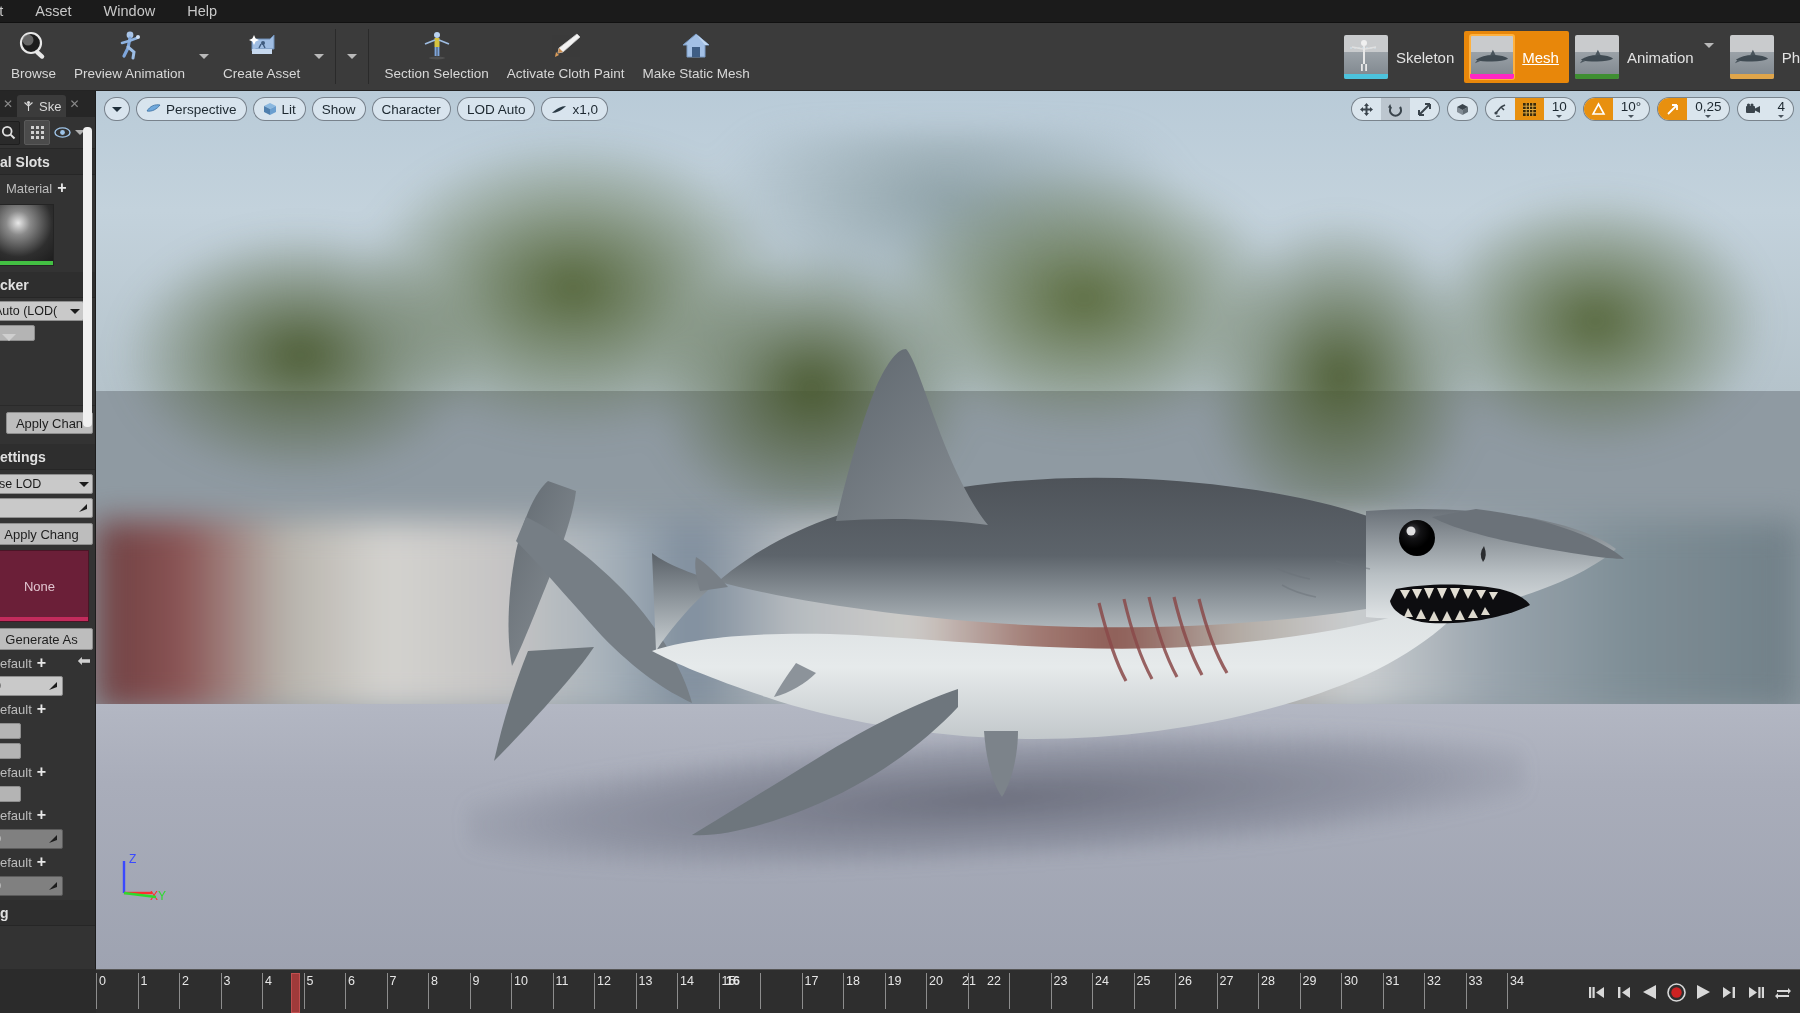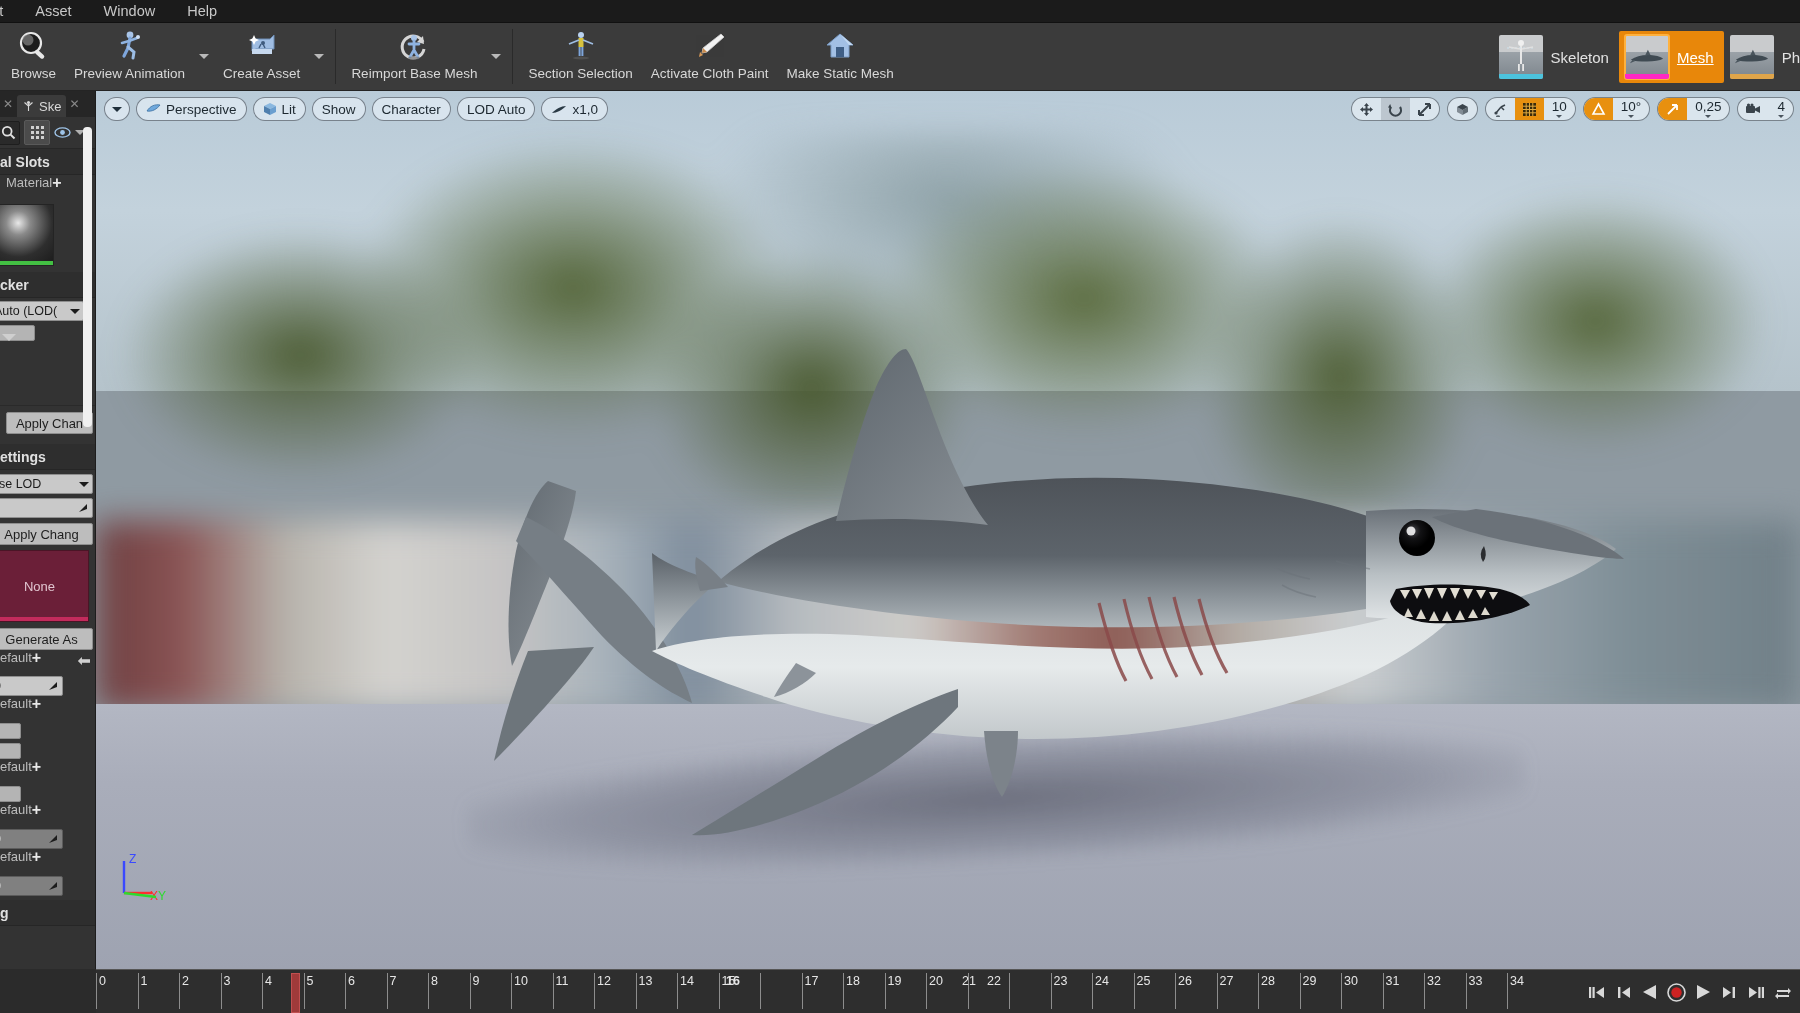--- a/index.html
+++ b/index.html
@@ -47,21 +47,21 @@
     border-right: 5px solid transparent; border-top: 5px solid #b9b9b9;
   }
 
   
   .modebar {
     position: absolute; right: 0; top: 0; height: 68px;
     display: flex; align-items: center; padding-right: 0px;
   }
   .mode-btn {
     display: flex; align-items: center; gap: 8px; height: 52px;
-    padding: 0 10px 0 6px; cursor: pointer; border-radius: 2px; text-align: center;
+    padding: 0 10px 0 6px; cursor: pointer; border-radius: 2px;
   }
   .mode-btn.active { background: #e8870a; }
   .mode-thumb {
     width: 44px; height: 44px; border-radius: 2px; overflow: hidden;
     position: relative; flex: 0 0 auto;
     background: linear-gradient(#c9cbcd 0%, #c9cbcd 38%, #9ba2a8 38%, #7d858c 100%);
   }
   .mode-btn.active .mode-thumb { outline: 2px solid #ffb13d; outline-offset: -1px; }
   .mode-thumb .mt-bar { position: absolute; left: 0; right: 0; bottom: 0; height: 5px; }
   .mode-label { font-size: 15px; color: #e2e2e2; white-space: nowrap; }
@@ -192,22 +192,22 @@
     width: 24px; height: 24px; background: #2a2a2a; border: 1px solid #1e1e1e;
     border-radius: 2px; display: flex; align-items: center; justify-content: center;
     margin-left: -8px;
   }
   .lp-sec-header {
     background: #2e2e2e; height: 26px; display: flex; align-items: center;
     font-size: 14px; color: #e0e0e0; font-weight: bold; padding-left: 0px;
     border-bottom: 1px solid #262626;
   }
   .lp-row {
-    display: flex; height: 26px; font-size: 13px; color: #bdbdbd;
-    padding-left: 0px; 
+    display: flex; align-items: center; height: 26px; font-size: 13px; color: #bdbdbd;
+    padding-left: 0px; gap: 5px;
   }
   .lp-plus { color: #e8e8e8; font-size: 16px; font-weight: bold; line-height: 1; }
   .lp-thumb {
     width: 62px; height: 62px; margin: 3px 0 0 -8px; position: relative;
     background: radial-gradient(circle at 42% 30%, #e8e8e8 0%, #8a8a8a 22%, #2e2e2e 62%, #1a1a1a 100%);
     border: 1px solid #242424; overflow: hidden;
   }
   .lp-thumb::after {
     content: ''; position: absolute; left: 0; right: 0; bottom: 0; height: 4px; background: #43c043;
   }
@@ -318,32 +318,20 @@
         </svg>
       </div>
       <div class="tb-label">Create Asset</div>
     </div>
     <div class="tb-caret">
         <i class="caret-dn"></i>
       </div>
 
     <div class="tb-sep"></div>
 
-    <div class="tb-btn">
-      <div class="tb-ico">
-        <svg width="36" height="34" viewBox="0 0 36 34">
-          <path d="M27 13 A11 11 0 1 0 28 20" stroke="#d5d5d5" stroke-width="3" fill="none"></path>
-          <path d="M27 7 L28 15 L21 13 Z" fill="#d5d5d5"></path>
-          <circle cx="18" cy="9" r="3" fill="#a8c4e8"></circle>
-          <path d="M18 12 L18 21 M18 21 L14 28 M18 21 L22 28 M13 15 L23 15" stroke="#8fb3e0" stroke-width="2.8" stroke-linecap="round" fill="none"></path>
-          <ellipse cx="18" cy="29" rx="6" ry="1.6" fill="#6a6a6a" opacity=".6"></ellipse>
-        </svg>
-      </div>
-      <div class="tb-label">Reimport Base Mesh</div>
-    </div>
     <div class="tb-caret">
         <i class="caret-dn"></i>
       </div>
 
     <div class="tb-sep"></div>
 
     <div class="tb-btn">
       <div class="tb-ico">
         <svg width="34" height="34" viewBox="0 0 34 34">
           <circle cx="17" cy="6" r="3" fill="#b9d2f0"></circle>
@@ -403,20 +391,32 @@
           <svg class="mt-shark" viewBox="0 0 40 20">
             <path d="M2 13 C8 9 16 7 26 8 C31 8.5 36 10 38 12 C34 14 28 15 20 15 C12 15 6 14.6 2 13 Z" fill="#3f4a52"></path>
             <path d="M18 8 L21 2 L24 8 Z" fill="#4a555d"></path>
             <path d="M4 13 L1 17 L7 14.5 Z" fill="#4a555d"></path>
           </svg>
           <div class="mt-bar" style="background:#ff27c4"></div>
         </div>
         <div class="mode-label">Mesh</div>
       </div>
 
+      <div class="mode-btn">
+        <div class="mode-thumb">
+          <svg class="mt-shark" viewBox="0 0 40 20">
+            <path d="M2 13 C8 9 16 7 26 8 C31 8.5 36 10 38 12 C34 14 28 15 20 15 C12 15 6 14.6 2 13 Z" fill="#3f4a52"></path>
+            <path d="M18 8 L21 2 L24 8 Z" fill="#4a555d"></path>
+            <path d="M4 13 L1 17 L7 14.5 Z" fill="#4a555d"></path>
+          </svg>
+          <div class="mt-bar" style="background:#3f8f32"></div>
+        </div>
+        <div class="mode-label">Animation</div>
+        <div class="mode-caret"><i class="caret-dn"></i></div>
+      </div>
 
       <div class="mode-btn" style="padding-right:0;">
         <div class="mode-thumb">
           <svg class="mt-shark" viewBox="0 0 40 20">
             <path d="M2 13 C8 9 16 7 26 8 C31 8.5 36 10 38 12 C34 14 28 15 20 15 C12 15 6 14.6 2 13 Z" fill="#3f4a52"></path>
             <path d="M18 8 L21 2 L24 8 Z" fill="#4a555d"></path>
             <path d="M4 13 L1 17 L7 14.5 Z" fill="#4a555d"></path>
           </svg>
           <div class="mt-bar" style="background:#e0a54a"></div>
         </div>

